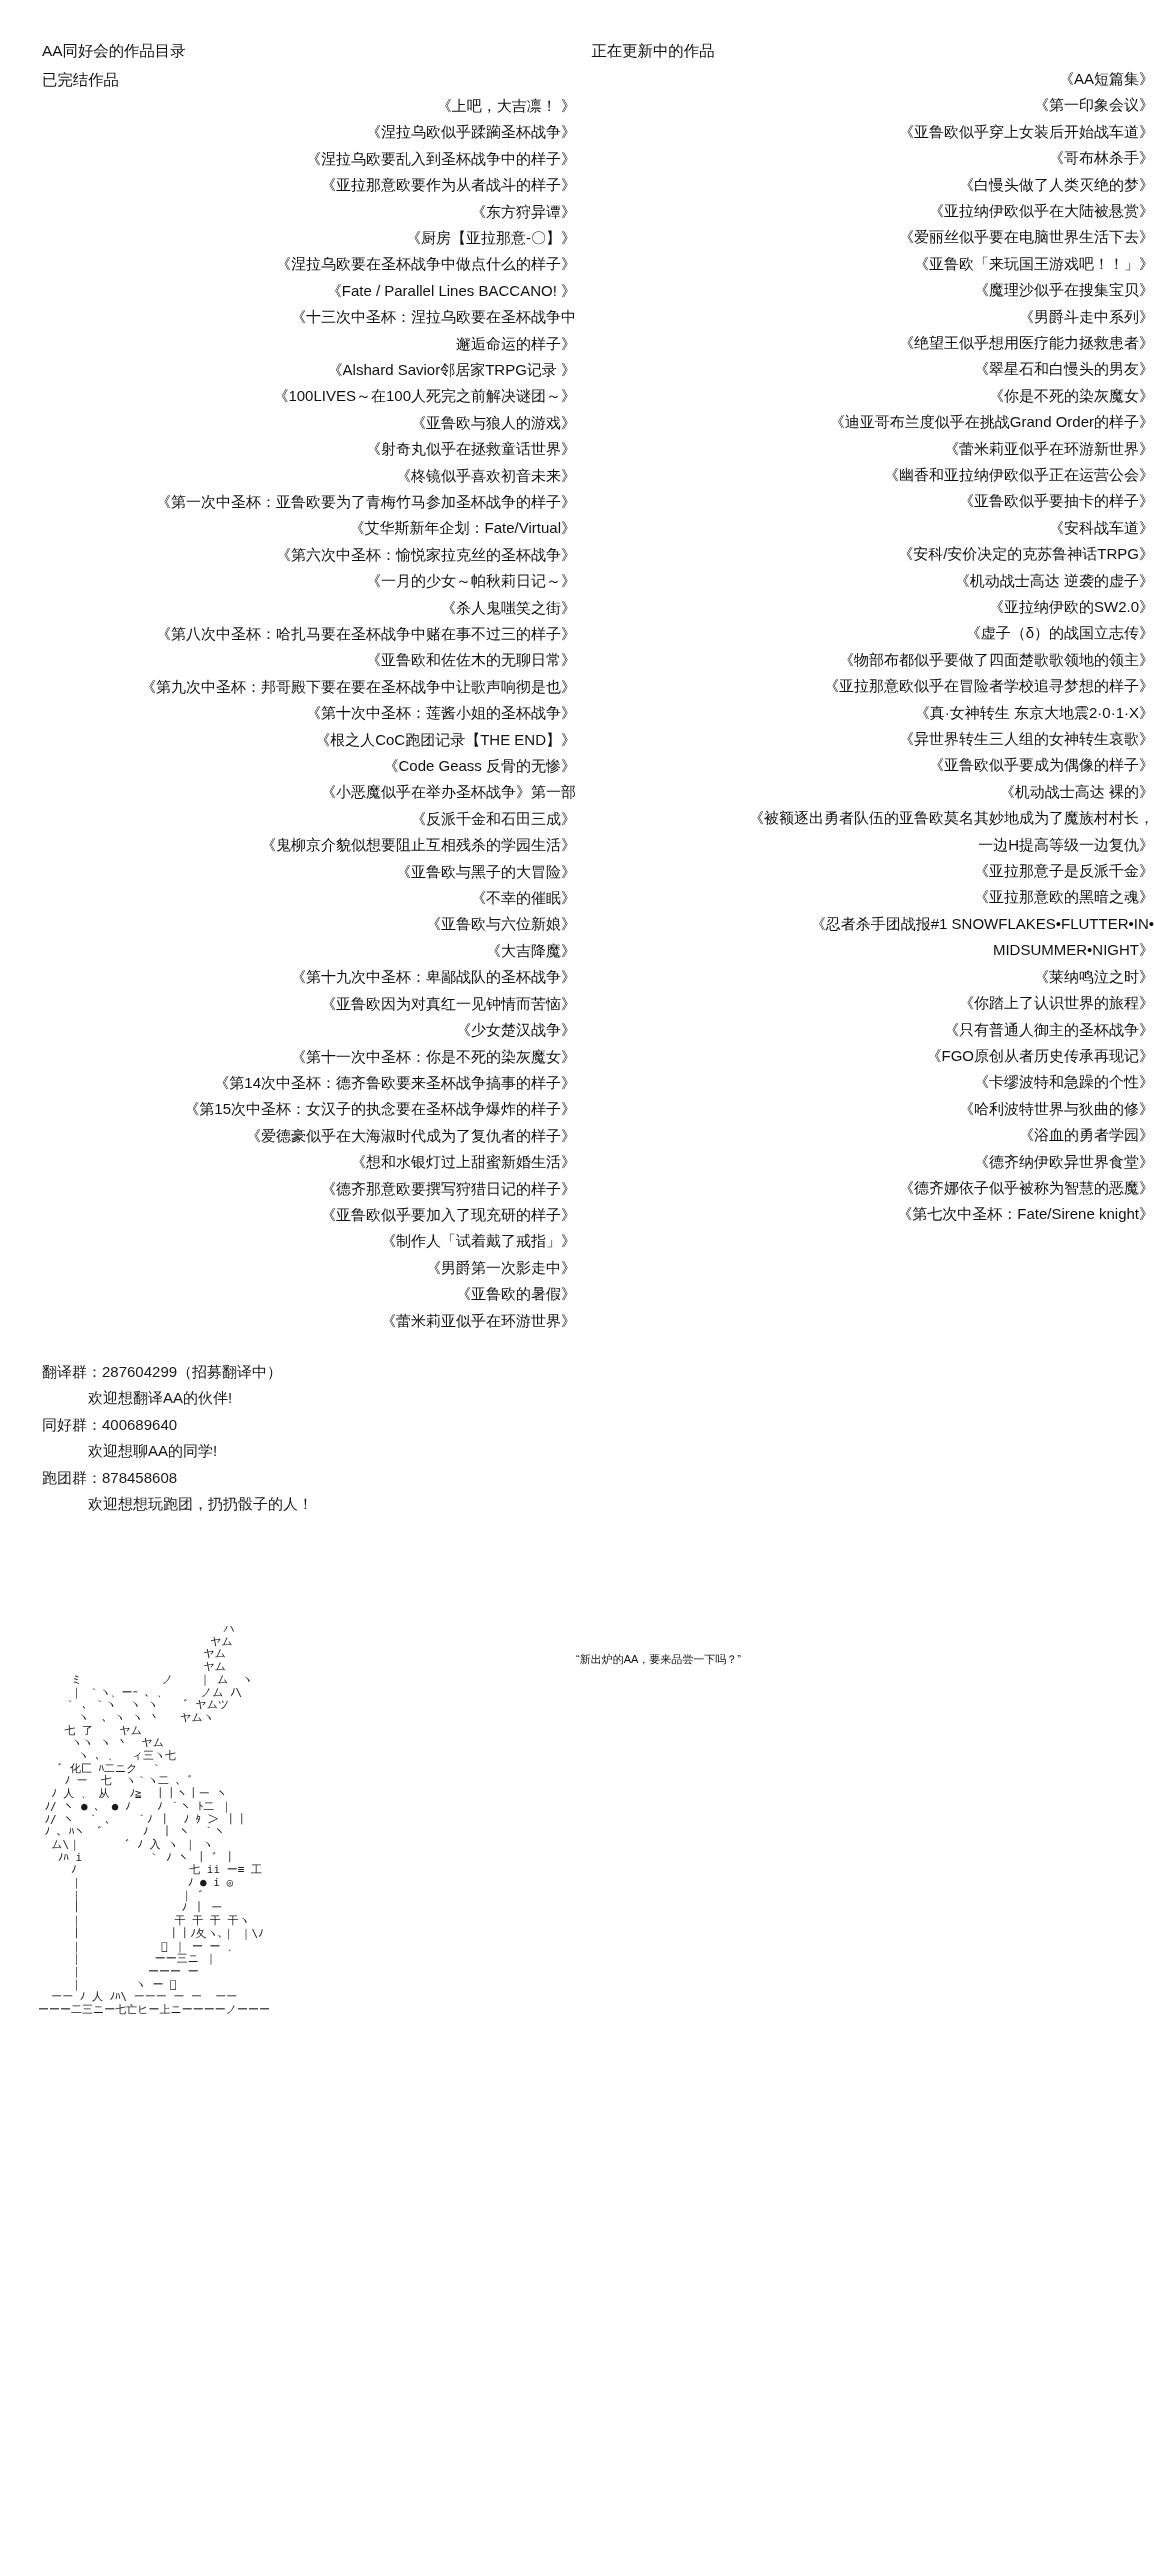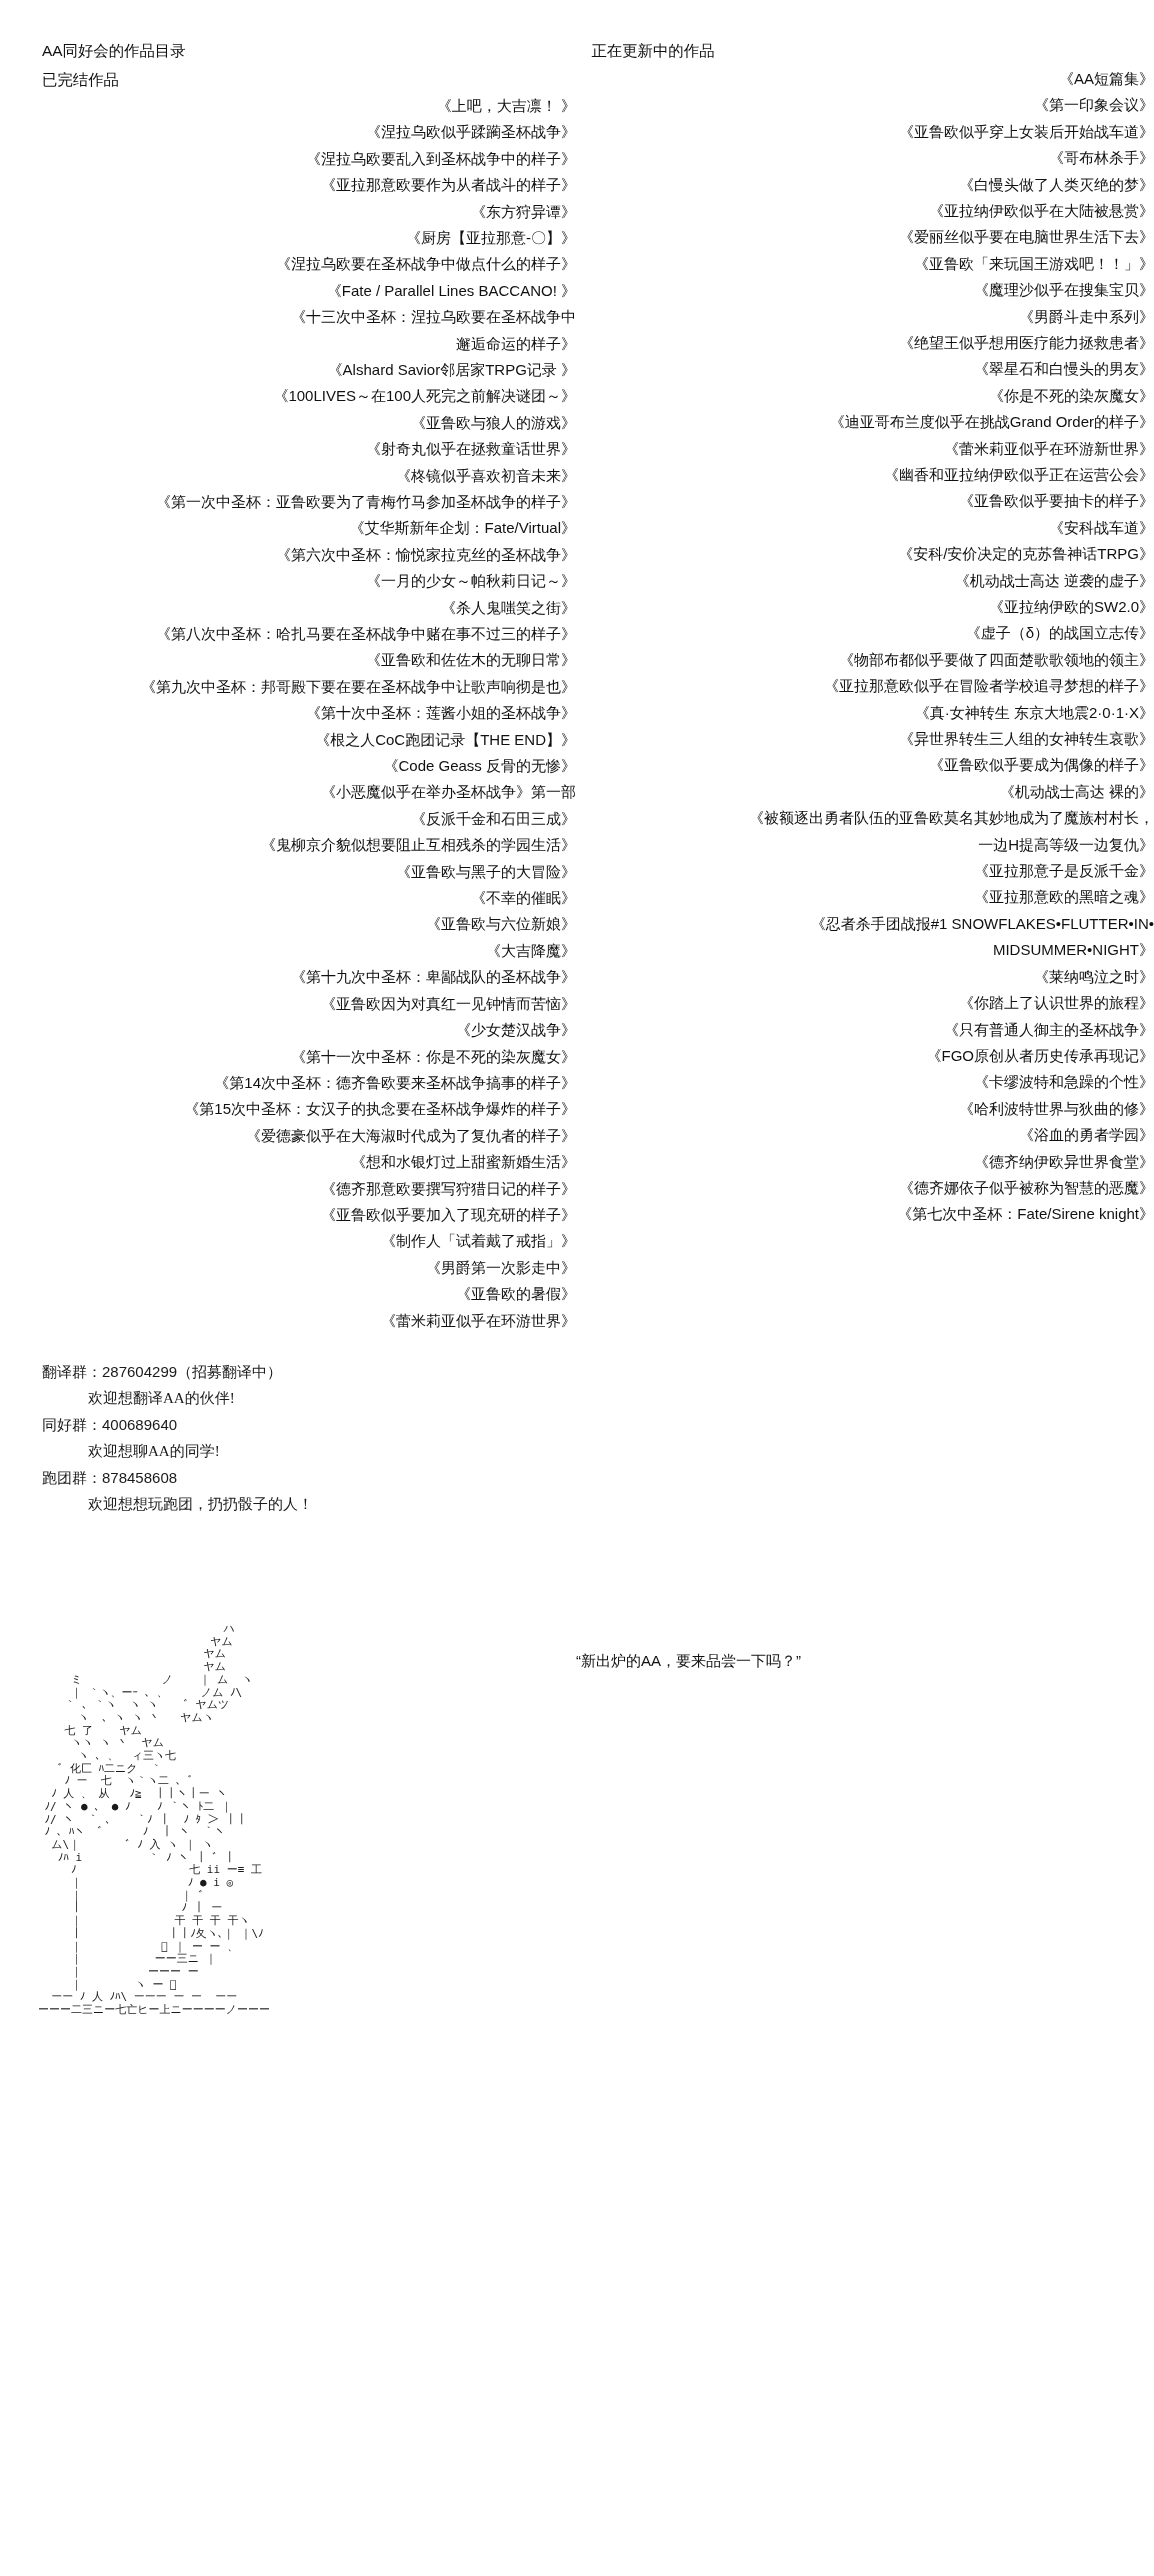--- a/index.html
+++ b/index.html
@@ -70,34 +70,33 @@
     padding-left: 42px;
     font-size: 15px;
     line-height: 26.4px;
   }
   .groups .g-line {
     white-space: pre-wrap;
   }
   .groups .g-sub {
     padding-left: 46px;
     white-space: pre-wrap;
-    font-family: Liberation Serif, serif;
   }
   .aa-area {
     position: absolute;
     left: 0;
     top: 1623px;
     width: 1154px;
     height: 953px;
   }
   .aa-quote {
     position: absolute;
     left: 576px;
     top: 29px;
-    font-size: 15px;
+    font-size: 11px;
     color: #111;
     white-space: pre;
   }
   pre.aa {
     position: absolute;
     left: 38px;
     top: 0;
     margin: 0;
     font-family: "DejaVu Sans Mono", "Liberation Mono", monospace;
     font-size: 11px;

